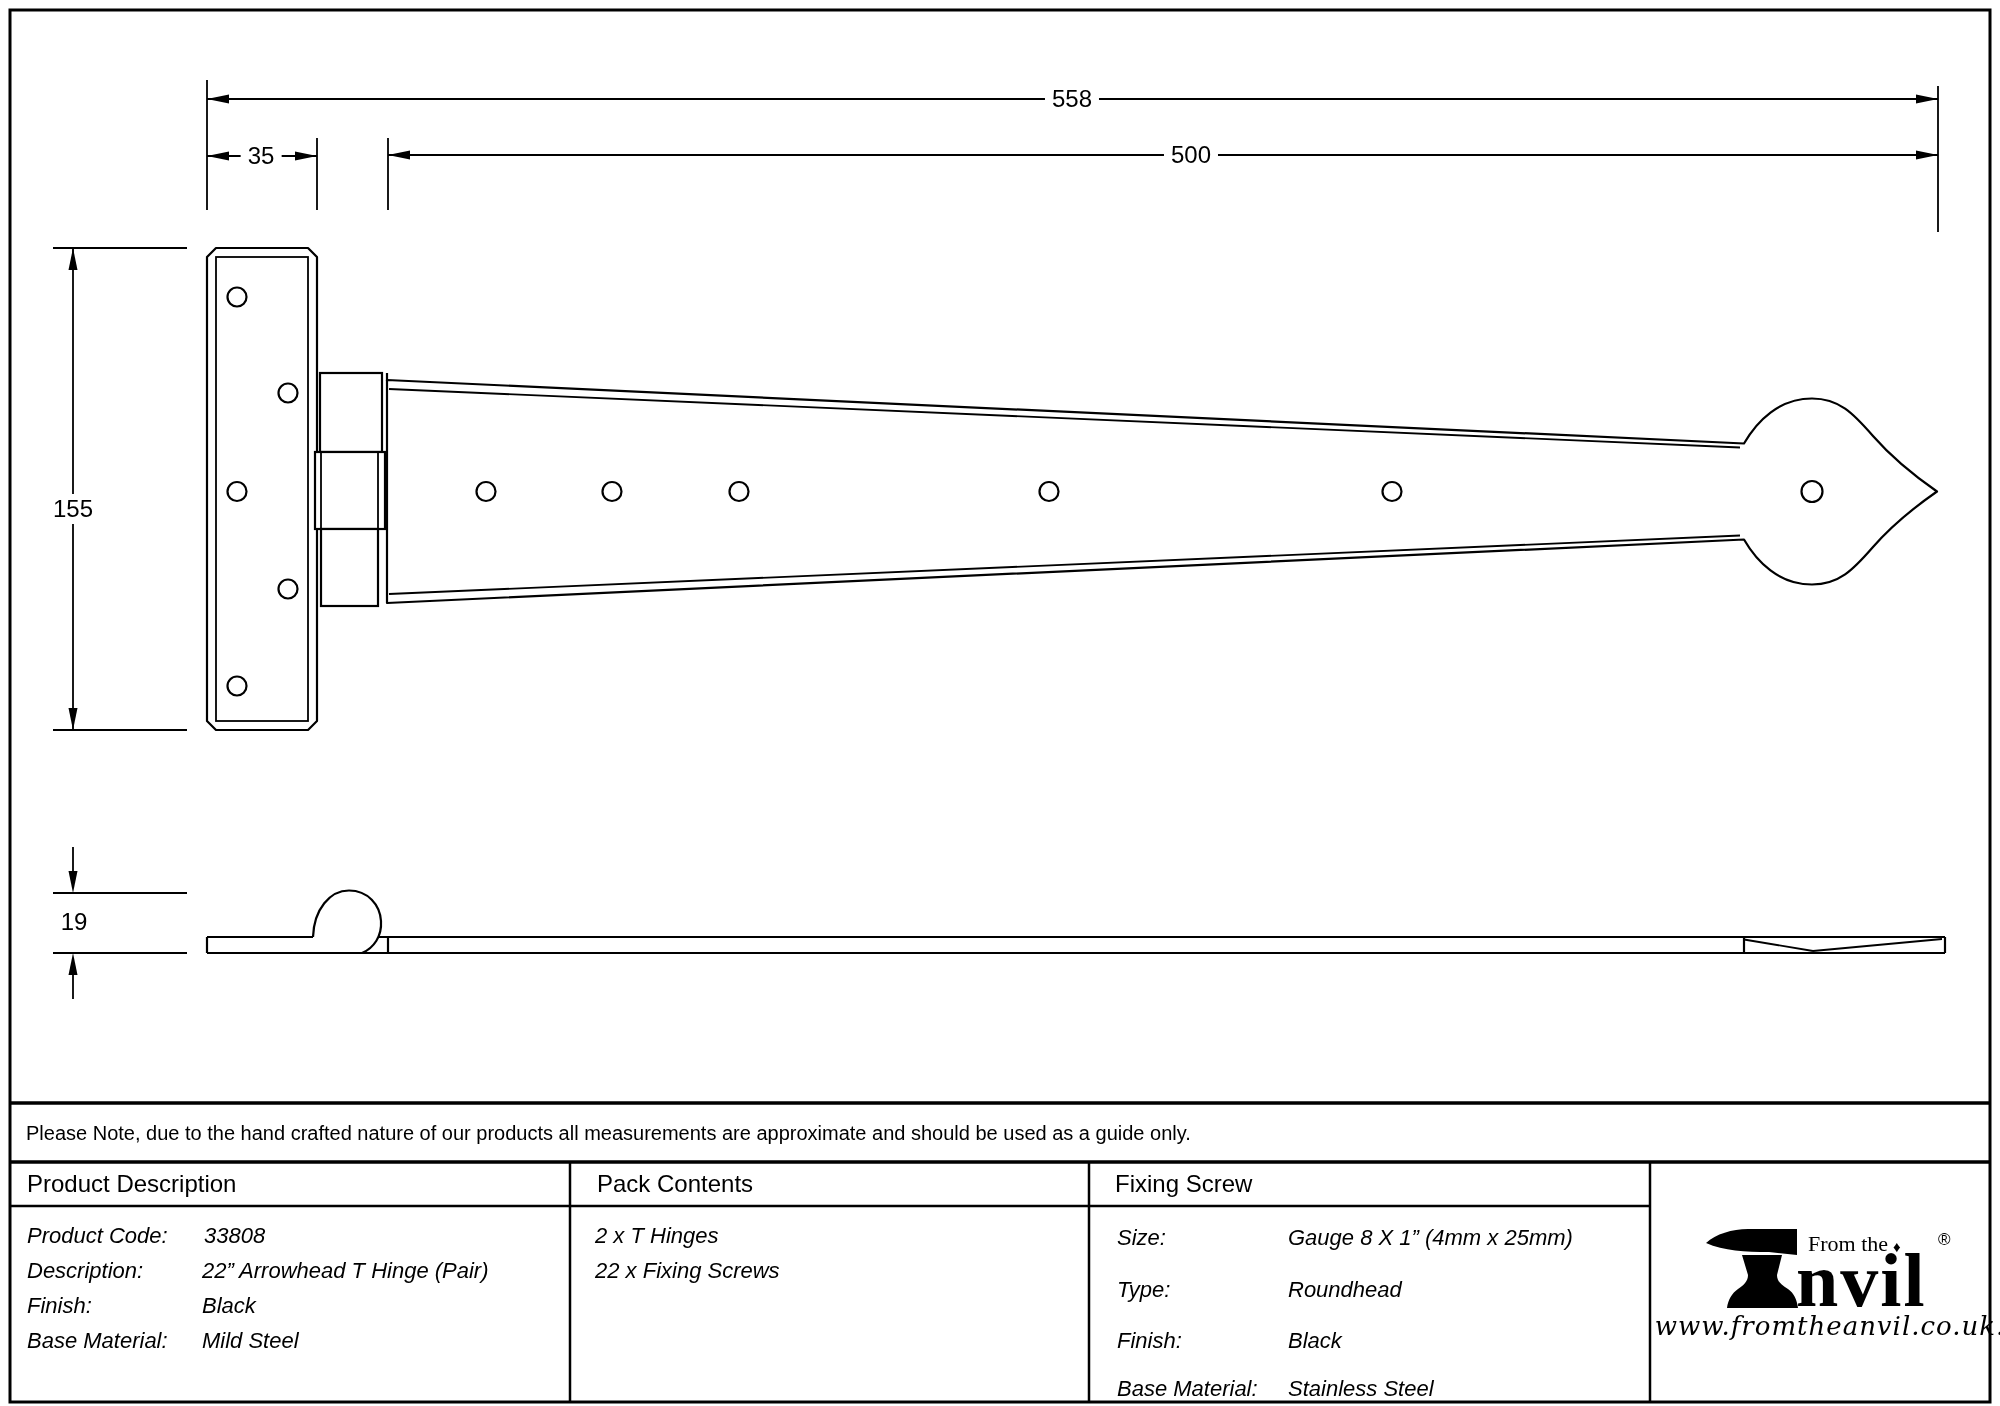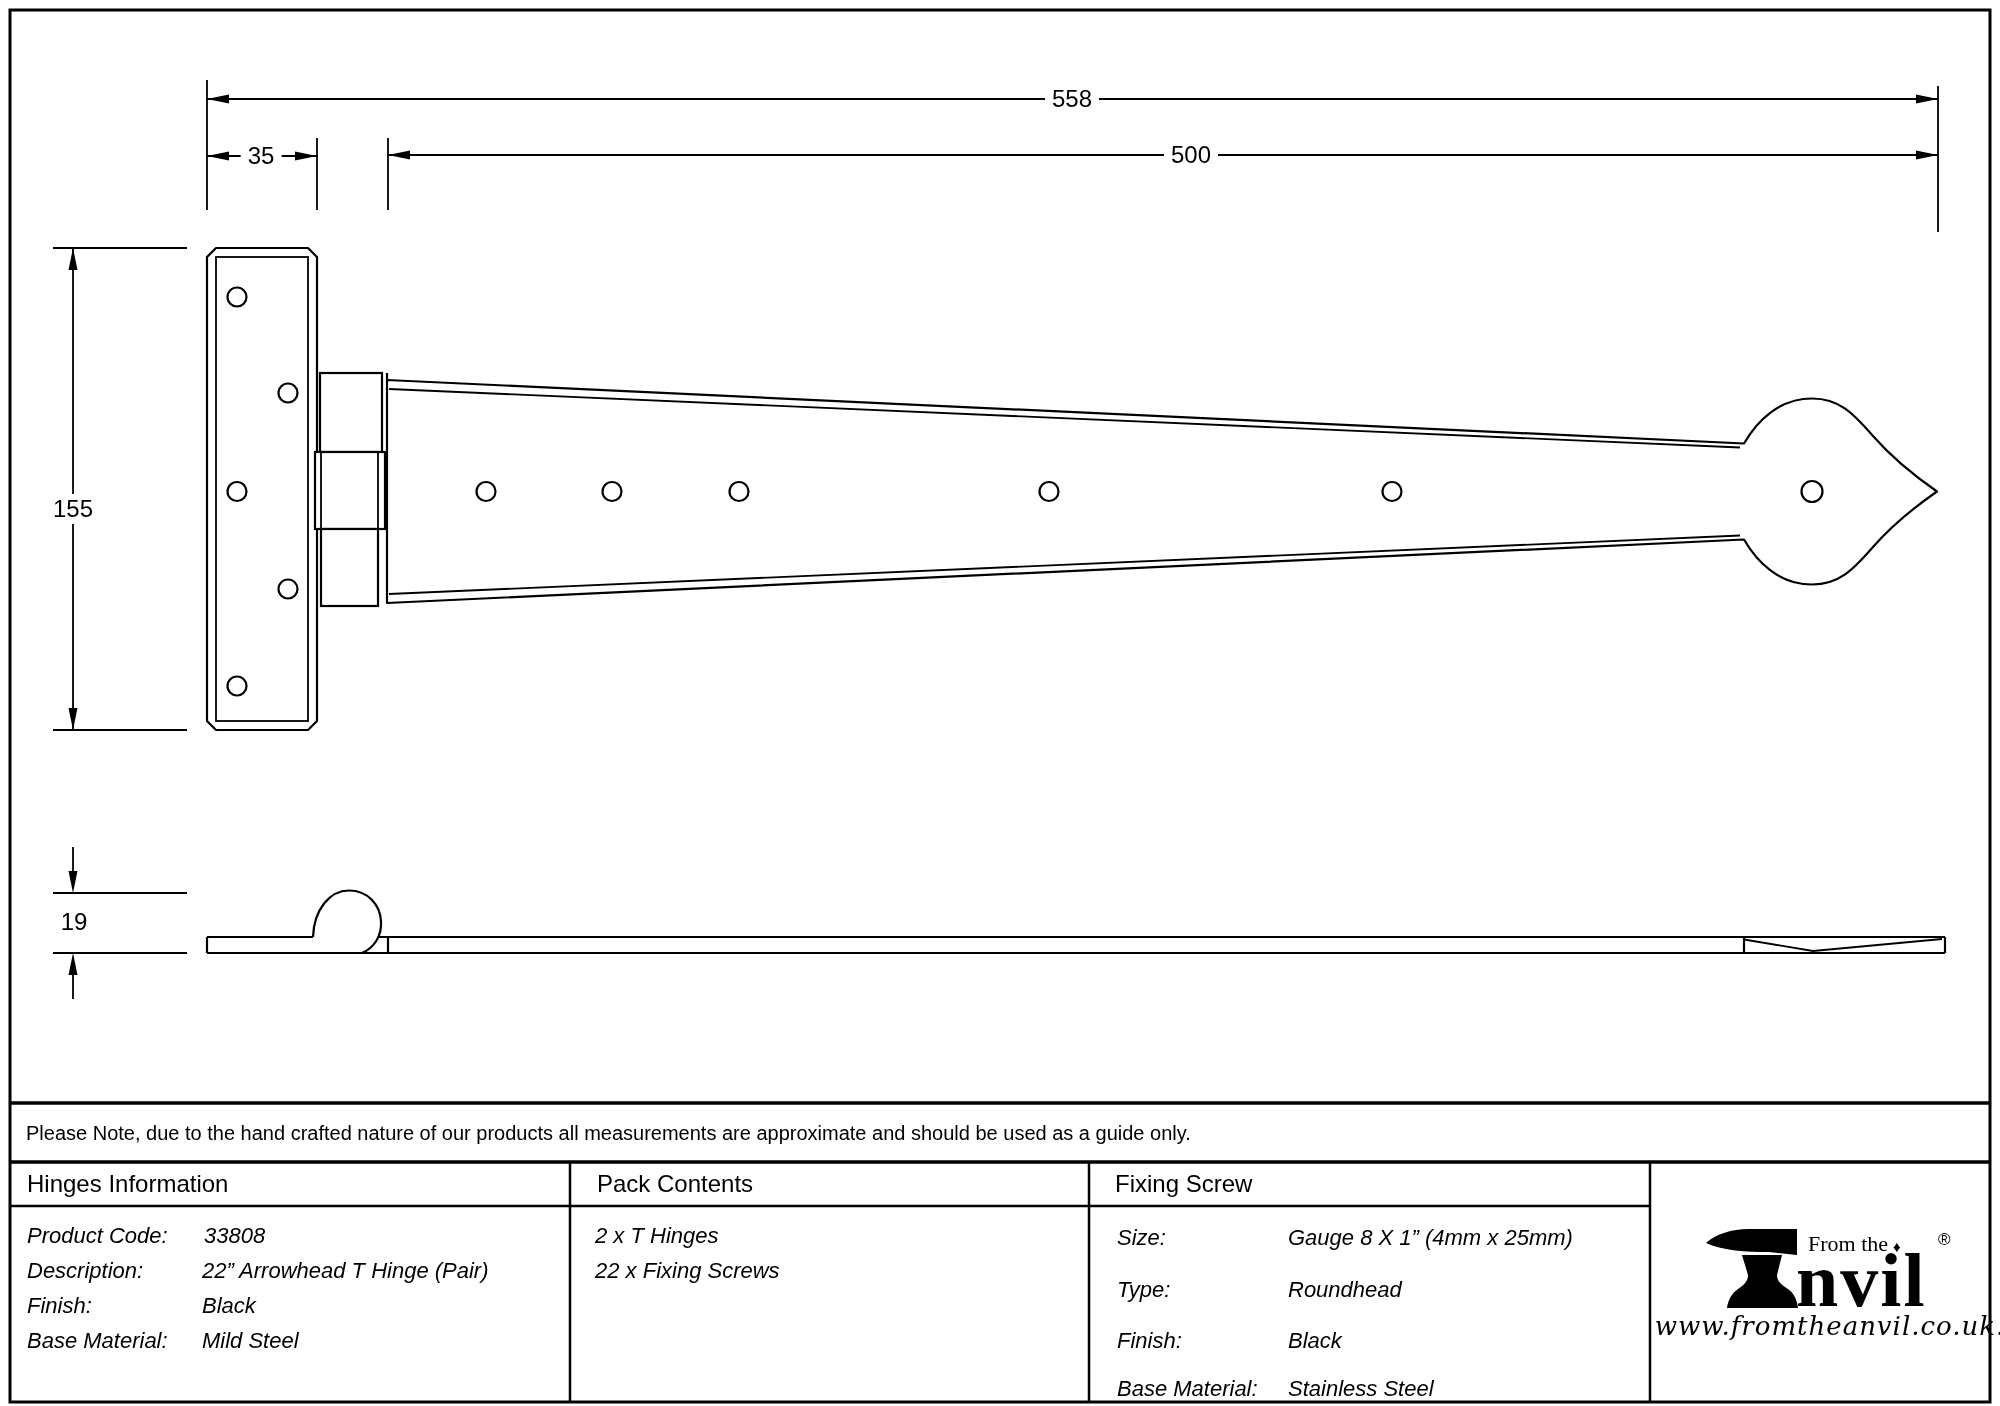--- a/index.html
+++ b/index.html
@@ -129,21 +129,21 @@
   </svg>
 
   <div class="dim-label" style="left:1072px;top:99px;">558</div>
   <div class="dim-label" style="left:1163px;top:155px;margin-left:28px;">500</div>
   <div class="dim-label" style="left:261px;top:156px;">35</div>
   <div class="dim-label" style="left:73px;top:489px;margin-top:20px;">155</div>
   <div class="dim-label" style="left:74px;top:922px;">19</div>
 
   <div class="abs note-text" style="left:26px;top:1133px;">Please Note, due to the hand crafted nature of our products all measurements are approximate and should be used as a guide only.</div>
 
-  <div class="abs th" style="left:27px;top:1184px;">Hinges Information</div>
+  <div class="abs th" style="left:27px;top:1184px;">Product Description</div>
   <div class="abs th" style="left:597px;top:1184px;">Pack Contents</div>
   <div class="abs th" style="left:1115px;top:1184px;">Fixing Screw</div>
 
   <div class="abs cell-label" style="left:27px;top:1236px;">Product Code:</div>
   <div class="abs cell-value" style="left:204px;top:1236px;">33808</div>
   <div class="abs cell-label" style="left:27px;top:1271px;">Description:</div>
   <div class="abs cell-value" style="left:202px;top:1271px;">22” Arrowhead T Hinge (Pair)</div>
   <div class="abs cell-label" style="left:27px;top:1306px;">Finish:</div>
   <div class="abs cell-value" style="left:202px;top:1306px;">Black</div>
   <div class="abs cell-label" style="left:27px;top:1341px;">Base Material:</div>

